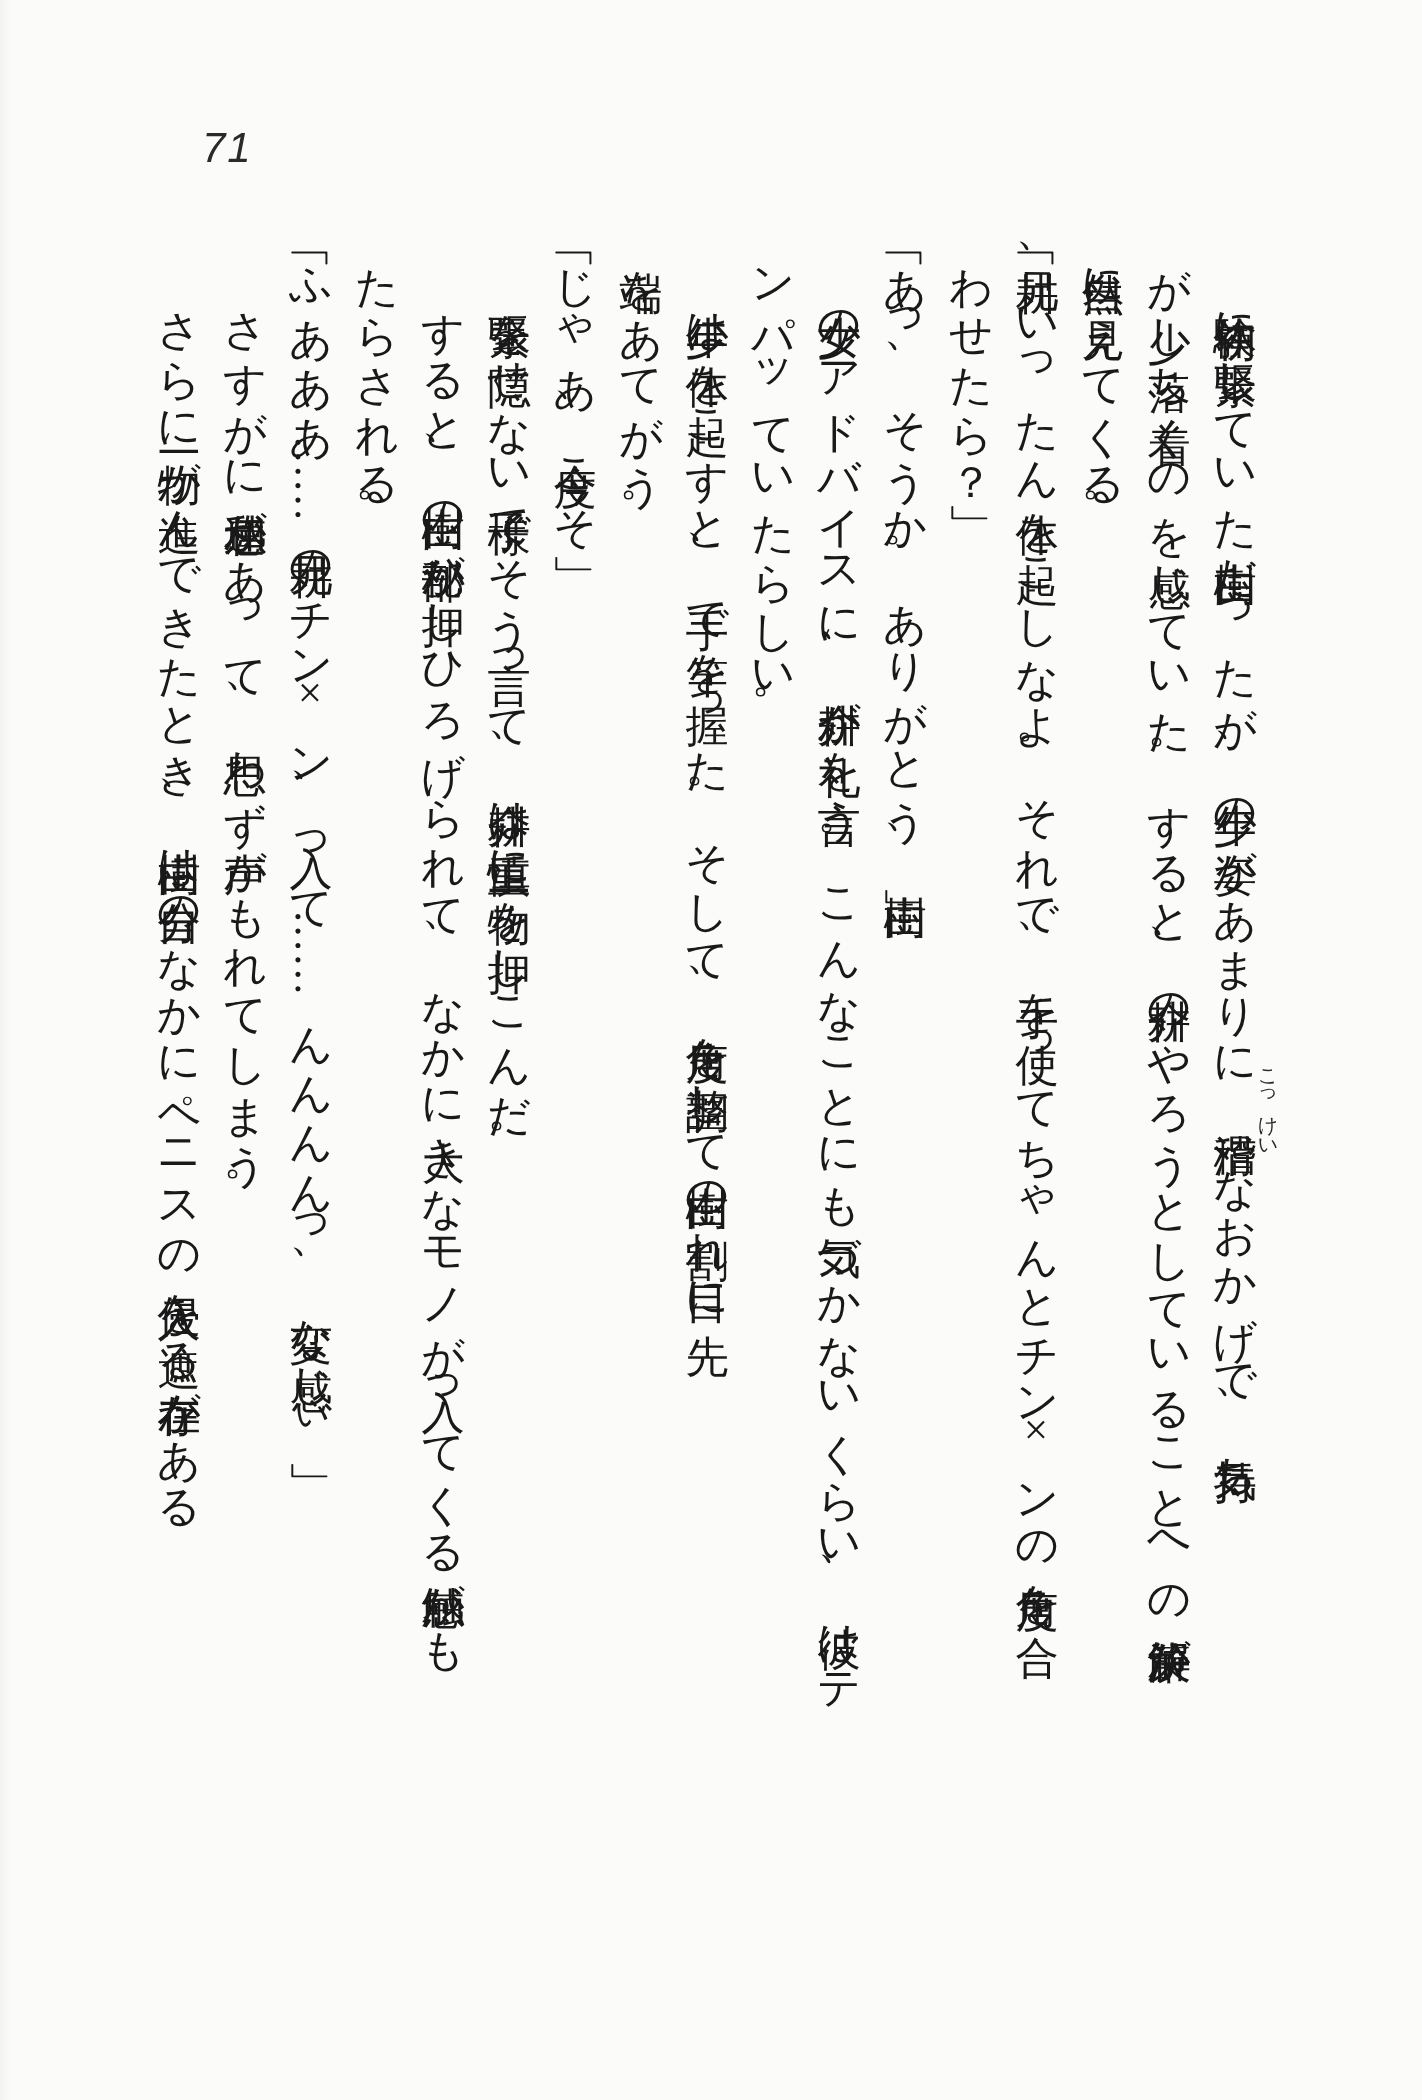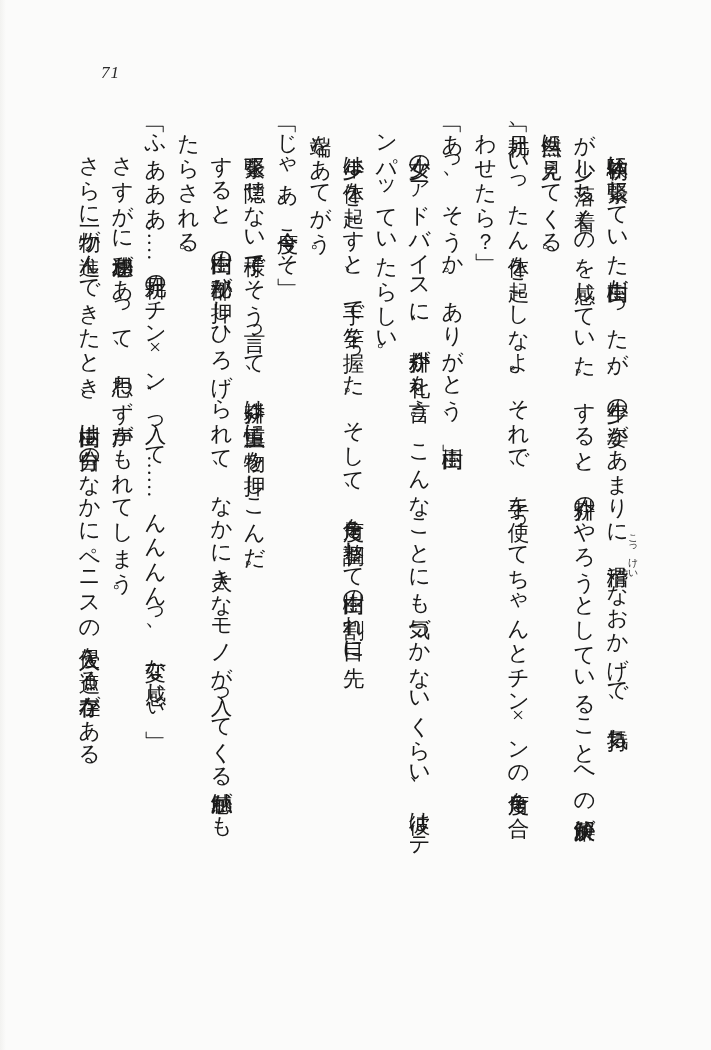--- a/index.html
+++ b/index.html
@@ -16,23 +16,23 @@
   }
   .page {
     position: absolute;
     inset: 0;
     background: linear-gradient(90deg, #f2f2f0 0px, #fbfbfa 6px, #fbfbfa 100%);
   }
   .page-number {
     position: absolute;
     top: 63px;
     left: 101px;
-    font-family: Liberation Serif, serif;
+    font-family: Liberation Sans, sans-serif;
     font-style: italic;
-    font-size: 17px;
+    font-size: 21px;
     color: #2a2a2a;
     letter-spacing: 1px;
   }
   .text-block {
     position: absolute;
     top: 119px;
     right: 73px;
     height: 822px;
     writing-mode: vertical-rl;
     text-orientation: mixed;

